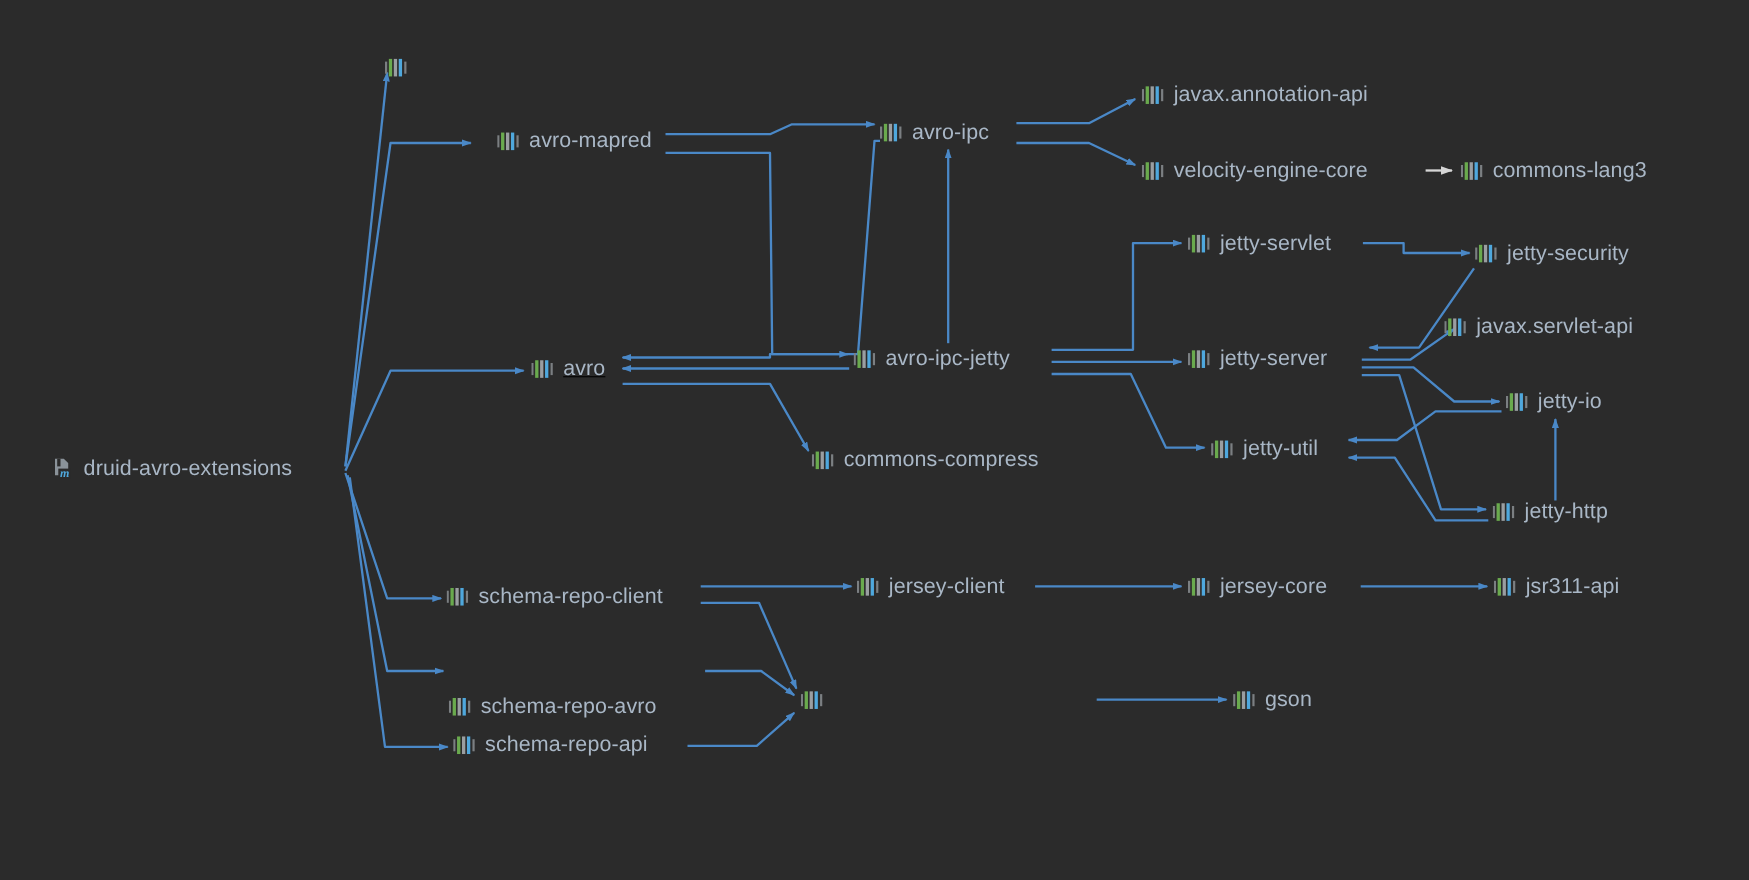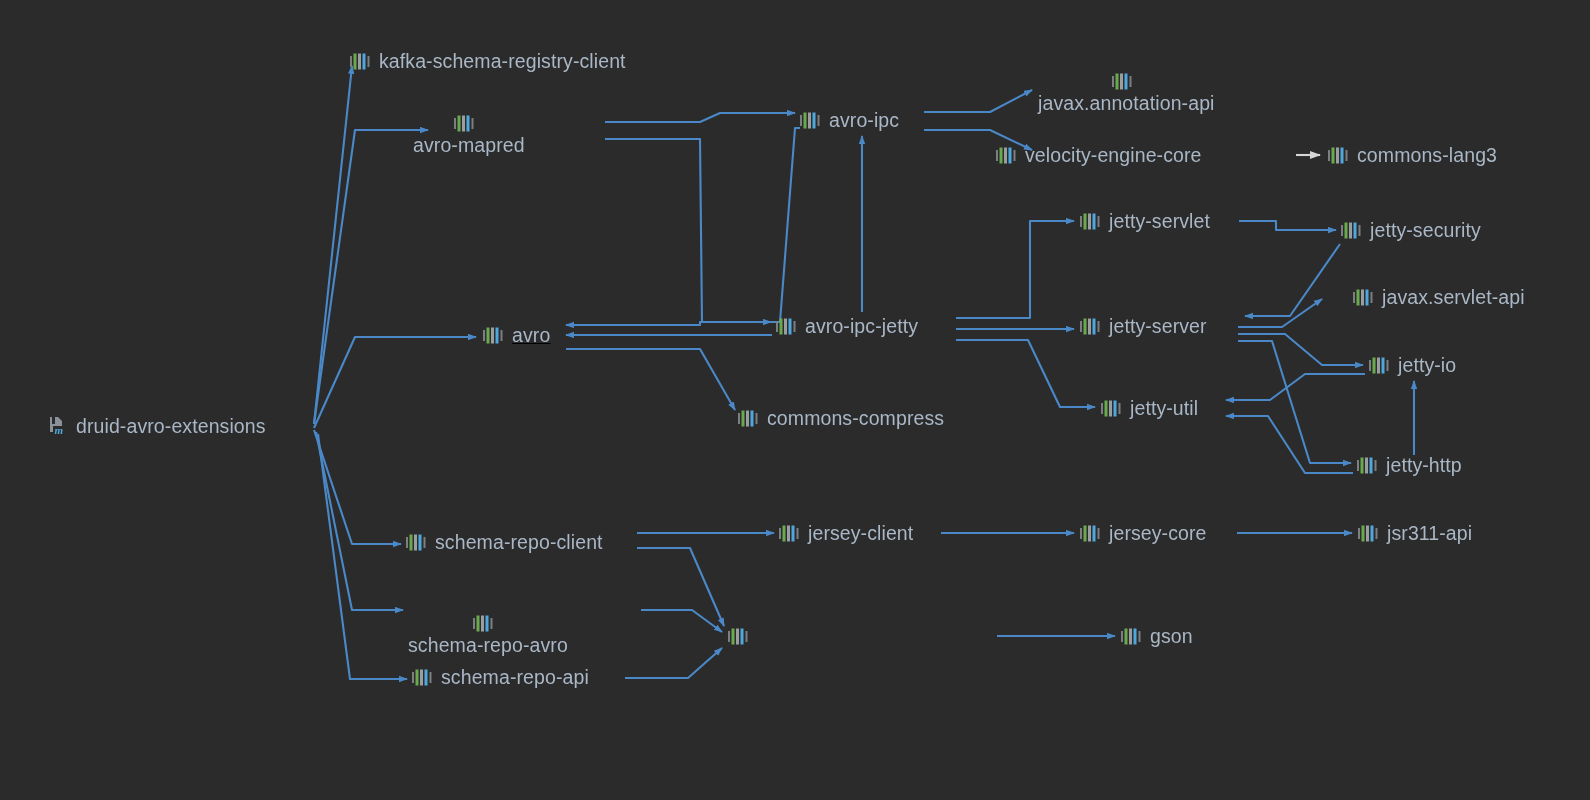--- a/index.html
+++ b/index.html
@@ -122,23 +122,22 @@
         <span class="node-label">druid-avro-extensions</span>
       </div>
       <div class="node" style="left: 350px; top: 61px;">
         <svg class="lib-icon" viewBox="0 0 22 17" xmlns="http://www.w3.org/2000/svg">
           <rect x="0" y="3" width="2" height="11" fill="#7b7f82"></rect>
           <rect x="3.5" y="0.5" width="3" height="16" fill="#6aaa4e"></rect>
           <rect x="8" y="0.5" width="3" height="16" fill="#9a9ea1"></rect>
           <rect x="12.5" y="0.5" width="3" height="16" fill="#4fa8dd"></rect>
           <rect x="17.5" y="3" width="2" height="11" fill="#7b7f82"></rect>
         </svg>
-        <span class="node-label">kafka-schema-registry-client</span>
-      </div>
-      <div class="node" style="left: 413px; top: 128px; flex-direction: column;">
+      </div>
+      <div class="node" style="left: 452px; top: 128px;">
         <svg class="lib-icon" viewBox="0 0 22 17" xmlns="http://www.w3.org/2000/svg">
           <rect x="0" y="3" width="2" height="11" fill="#7b7f82"></rect>
           <rect x="3.5" y="0.5" width="3" height="16" fill="#6aaa4e"></rect>
           <rect x="8" y="0.5" width="3" height="16" fill="#9a9ea1"></rect>
           <rect x="12.5" y="0.5" width="3" height="16" fill="#4fa8dd"></rect>
           <rect x="17.5" y="3" width="2" height="11" fill="#7b7f82"></rect>
         </svg>
         <span class="node-label">avro-mapred</span>
       </div>
       <div class="node" style="left: 483px; top: 335px; text-decoration: underline;">
@@ -174,31 +173,31 @@
       <div class="node" style="left: 738px; top: 418px;">
         <svg class="lib-icon" viewBox="0 0 22 17" xmlns="http://www.w3.org/2000/svg">
           <rect x="0" y="3" width="2" height="11" fill="#7b7f82"></rect>
           <rect x="3.5" y="0.5" width="3" height="16" fill="#6aaa4e"></rect>
           <rect x="8" y="0.5" width="3" height="16" fill="#9a9ea1"></rect>
           <rect x="12.5" y="0.5" width="3" height="16" fill="#4fa8dd"></rect>
           <rect x="17.5" y="3" width="2" height="11" fill="#7b7f82"></rect>
         </svg>
         <span class="node-label">commons-compress</span>
       </div>
-      <div class="node" style="left: 1038px; top: 86px; flex-direction: column;">
+      <div class="node" style="left: 1038px; top: 86px;">
         <svg class="lib-icon" viewBox="0 0 22 17" xmlns="http://www.w3.org/2000/svg">
           <rect x="0" y="3" width="2" height="11" fill="#7b7f82"></rect>
           <rect x="3.5" y="0.5" width="3" height="16" fill="#6aaa4e"></rect>
           <rect x="8" y="0.5" width="3" height="16" fill="#9a9ea1"></rect>
           <rect x="12.5" y="0.5" width="3" height="16" fill="#4fa8dd"></rect>
           <rect x="17.5" y="3" width="2" height="11" fill="#7b7f82"></rect>
         </svg>
         <span class="node-label">javax.annotation-api</span>
       </div>
-      <div class="node" style="left: 996px; top: 155px;">
+      <div class="node" style="left: 1038px; top: 155px;">
         <svg class="lib-icon" viewBox="0 0 22 17" xmlns="http://www.w3.org/2000/svg">
           <rect x="0" y="3" width="2" height="11" fill="#7b7f82"></rect>
           <rect x="3.5" y="0.5" width="3" height="16" fill="#6aaa4e"></rect>
           <rect x="8" y="0.5" width="3" height="16" fill="#9a9ea1"></rect>
           <rect x="12.5" y="0.5" width="3" height="16" fill="#4fa8dd"></rect>
           <rect x="17.5" y="3" width="2" height="11" fill="#7b7f82"></rect>
         </svg>
         <span class="node-label">velocity-engine-core</span>
       </div>
       <div class="node" style="left: 1328px; top: 155px;">
@@ -244,21 +243,21 @@
       <div class="node" style="left: 1341px; top: 230px;">
         <svg class="lib-icon" viewBox="0 0 22 17" xmlns="http://www.w3.org/2000/svg">
           <rect x="0" y="3" width="2" height="11" fill="#7b7f82"></rect>
           <rect x="3.5" y="0.5" width="3" height="16" fill="#6aaa4e"></rect>
           <rect x="8" y="0.5" width="3" height="16" fill="#9a9ea1"></rect>
           <rect x="12.5" y="0.5" width="3" height="16" fill="#4fa8dd"></rect>
           <rect x="17.5" y="3" width="2" height="11" fill="#7b7f82"></rect>
         </svg>
         <span class="node-label">jetty-security</span>
       </div>
-      <div class="node" style="left: 1353px; top: 297px; justify-content: space-between;">
+      <div class="node" style="left: 1313px; top: 297px; justify-content: space-between;">
         <svg class="lib-icon" viewBox="0 0 22 17" xmlns="http://www.w3.org/2000/svg">
           <rect x="0" y="3" width="2" height="11" fill="#7b7f82"></rect>
           <rect x="3.5" y="0.5" width="3" height="16" fill="#6aaa4e"></rect>
           <rect x="8" y="0.5" width="3" height="16" fill="#9a9ea1"></rect>
           <rect x="12.5" y="0.5" width="3" height="16" fill="#4fa8dd"></rect>
           <rect x="17.5" y="3" width="2" height="11" fill="#7b7f82"></rect>
         </svg>
         <span class="node-label">javax.servlet-api</span>
       </div>
       <div class="node" style="left: 1369px; top: 365px;">
@@ -314,21 +313,21 @@
       <div class="node" style="left: 1358px; top: 533px;">
         <svg class="lib-icon" viewBox="0 0 22 17" xmlns="http://www.w3.org/2000/svg">
           <rect x="0" y="3" width="2" height="11" fill="#7b7f82"></rect>
           <rect x="3.5" y="0.5" width="3" height="16" fill="#6aaa4e"></rect>
           <rect x="8" y="0.5" width="3" height="16" fill="#9a9ea1"></rect>
           <rect x="12.5" y="0.5" width="3" height="16" fill="#4fa8dd"></rect>
           <rect x="17.5" y="3" width="2" height="11" fill="#7b7f82"></rect>
         </svg>
         <span class="node-label">jsr311-api</span>
       </div>
-      <div class="node" style="left: 408px; top: 628px; flex-direction: column;">
+      <div class="node" style="left: 408px; top: 642px;">
         <svg class="lib-icon" viewBox="0 0 22 17" xmlns="http://www.w3.org/2000/svg">
           <rect x="0" y="3" width="2" height="11" fill="#7b7f82"></rect>
           <rect x="3.5" y="0.5" width="3" height="16" fill="#6aaa4e"></rect>
           <rect x="8" y="0.5" width="3" height="16" fill="#9a9ea1"></rect>
           <rect x="12.5" y="0.5" width="3" height="16" fill="#4fa8dd"></rect>
           <rect x="17.5" y="3" width="2" height="11" fill="#7b7f82"></rect>
         </svg>
         <span class="node-label">schema-repo-avro</span>
       </div>
       <div class="node" style="left: 412px; top: 677px;">

